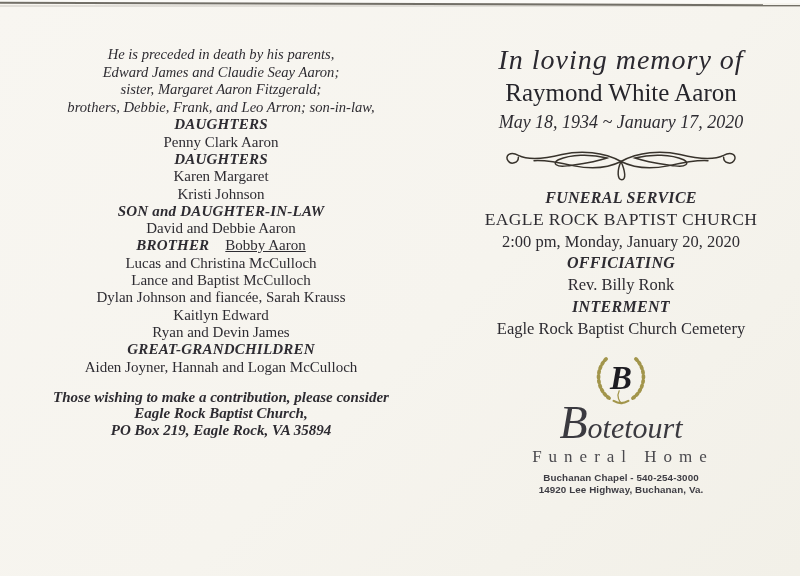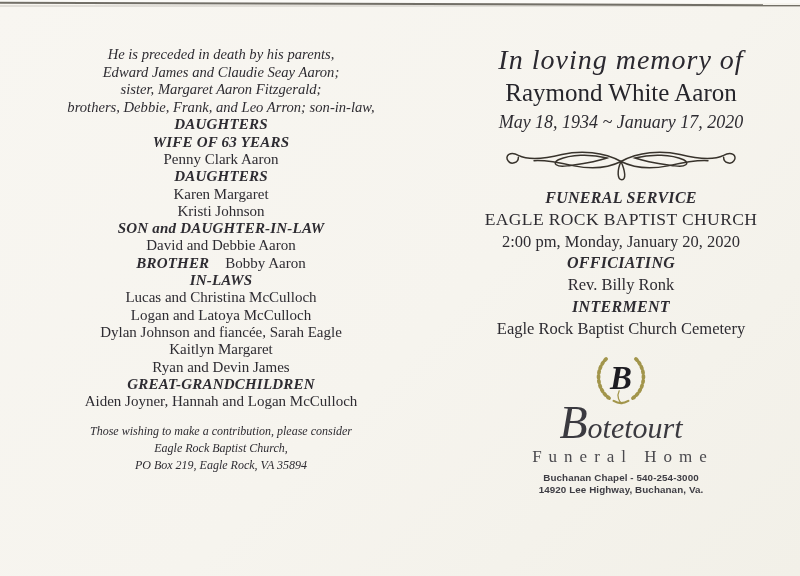--- a/index.html
+++ b/index.html
@@ -16,23 +16,23 @@
   .edge-line{position:absolute;top:3px;left:-4px;width:810px;height:2px;background:#5a574f;transform:rotate(0.18deg);opacity:.85;}
   .edge-soft{position:absolute;top:5px;left:0;width:100%;height:2px;background:rgba(120,115,105,.18);}
 
   .page{position:absolute;top:0;text-align:center;}
   .page-left{left:20px;width:402px;padding-top:46px;}
   .page-right{left:440px;width:362px;padding-top:44px;}
 
   .pline{font-style:italic;font-size:14.6px;line-height:17.6px;}
   .fam-line{font-size:15px;line-height:17.3px;}
   .fam-h{font-weight:bold;font-style:italic;letter-spacing:.2px;}
-  .brother-name{margin-left:16px;}
+  .brother-name{margin-left:16px;text-decoration:underline;}
   .contrib{margin-top:13px;}
-  .contrib .pline{font-size:12px;line-height:16.6px;}
+  .contrib .pline{font-size:15px;line-height:16.6px;font-weight:bold;}
 
   .memory{font-size:28px;font-style:italic;letter-spacing:1px;color:#2b2930;}
   .dname{font-size:25px;margin-top:3px;color:#26252b;}
   .dates{font-size:18px;font-style:italic;margin-top:5px;}
 
   .flourish{margin-top:12px;height:40px;}
   .svc{margin-top:2px;}
   .svc-h{font-size:16px;font-weight:bold;font-style:italic;line-height:21.8px;letter-spacing:.3px;}
   .svc-caps{font-size:17.5px;line-height:21.8px;letter-spacing:.4px;}
   .svc-n{font-size:16.5px;line-height:21.8px;}
@@ -65,35 +65,33 @@
   <div class="page page-left">
     <div>
       <div class="pline">He is preceded in death by his parents,</div>
       <div class="pline">Edward James and Claudie Seay Aaron;</div>
       <div class="pline">sister, Margaret Aaron Fitzgerald;</div>
       <div class="pline">brothers, Debbie, Frank, and Leo Arron; son-in-law,</div>
     </div>
 
     <div>
       <div class="fam-line fam-h">DAUGHTERS</div>
-      <div class="fam-line fam-h">WIFE OF 63 YEARS</div>
       <div class="fam-line">Penny Clark Aaron</div>
       <div class="fam-line fam-h">DAUGHTERS</div>
       <div class="fam-line">Karen Margaret</div>
       <div class="fam-line">Kristi Johnson</div>
       <div class="fam-line fam-h">SON and DAUGHTER-IN-LAW</div>
       <div class="fam-line">David and Debbie Aaron</div>
       <div class="fam-line">
         <span class="fam-h">BROTHER</span><span class="brother-name">Bobby Aaron</span>
       </div>
-      <div class="fam-line fam-h">IN-LAWS</div>
       <div class="fam-line">Lucas and Christina McCulloch</div>
-      <div class="fam-line">Logan and Latoya McCulloch</div>
-      <div class="fam-line">Dylan Johnson and fiancée, Sarah Eagle</div>
-      <div class="fam-line">Kaitlyn Margaret</div>
+      <div class="fam-line">Lance and Baptist McCulloch</div>
+      <div class="fam-line">Dylan Johnson and fiancée, Sarah Krauss</div>
+      <div class="fam-line">Kaitlyn Edward</div>
       <div class="fam-line">Ryan and Devin James</div>
       <div class="fam-line fam-h">GREAT-GRANDCHILDREN</div>
       <div class="fam-line">Aiden Joyner, Hannah and Logan McCulloch</div>
     </div>
 
     <div class="contrib">
       <div class="pline">Those wishing to make a contribution, please consider</div>
       <div class="pline">Eagle Rock Baptist Church,</div>
       <div class="pline">PO Box 219, Eagle Rock, VA 35894</div>
     </div>

